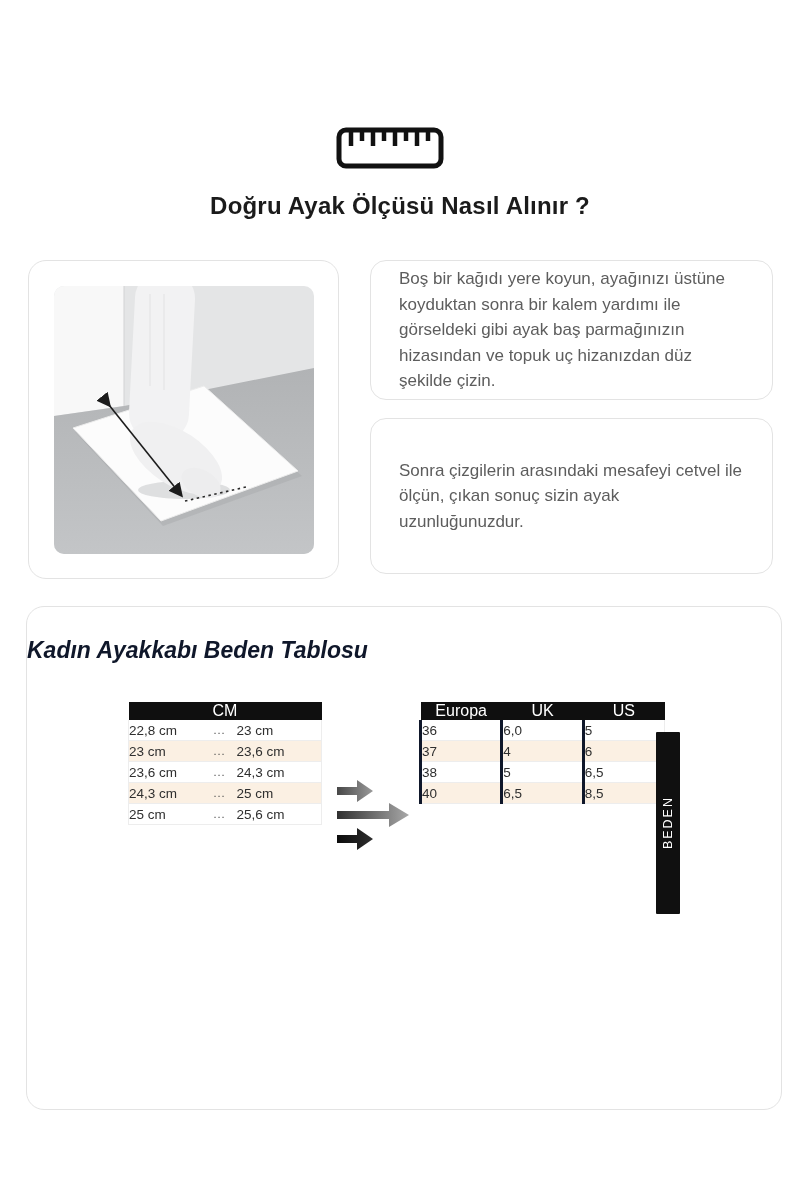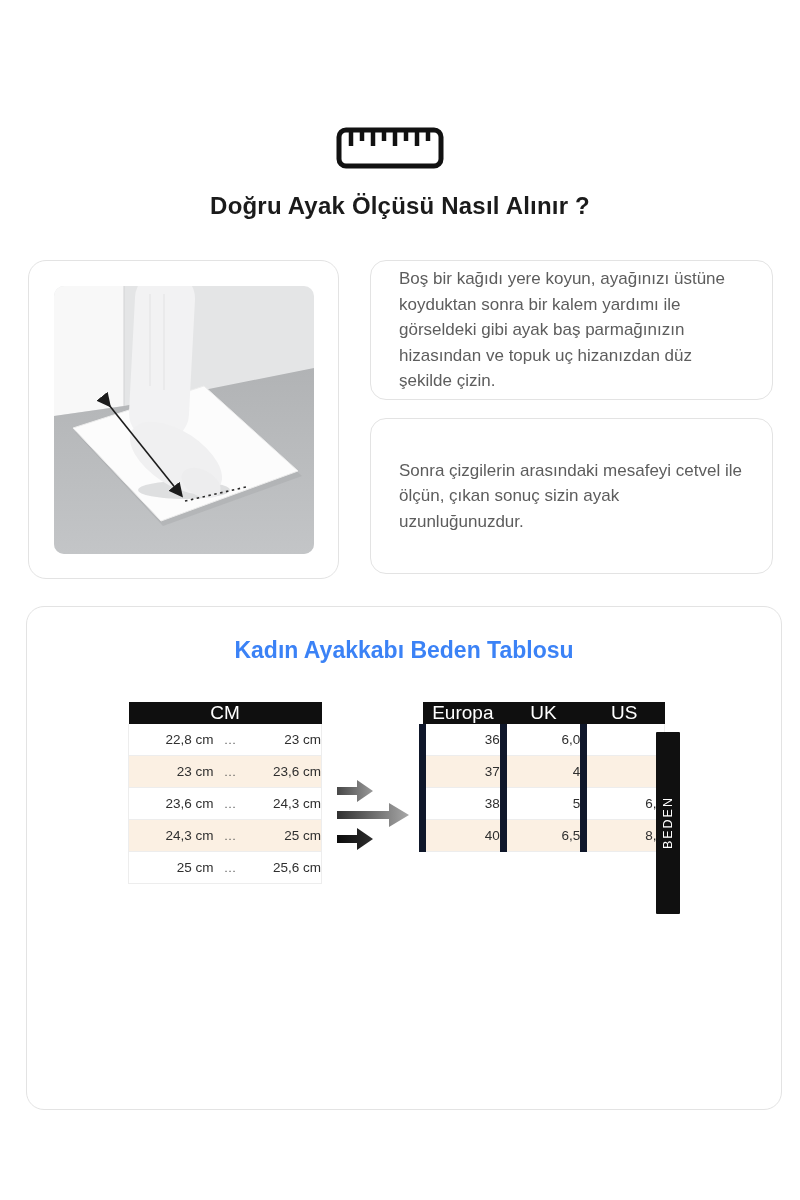--- a/index.html
+++ b/index.html
@@ -19,39 +19,39 @@
   .photo-frame{position:absolute;left:25px;top:25px;width:260px;height:268px;border-radius:10px;overflow:hidden;}
   .text-card{left:370px;width:403px;border-radius:16px;display:flex;align-items:center;}
   .text-card-1{top:252px;height:140px;}
   .text-card-2{top:410px;height:156px;}
   .text-card p{
     margin:0;padding:0 30px 0 28px;font-size:17px;line-height:25.5px;color:#5d5d5d;
   }
   
   .size-card{left:26px;top:598px;width:756px;height:504px;}
   .size-title{
-    position:absolute;left:0;top:30px;width:100%;margin:0;text-align:center;
-    font-size:23px;font-weight:700;color:#3b82f6;
+    position:absolute;left:0;top:30px;width:100%;margin:0;text-align:left;
+    font-size:23px;font-weight:700;color:#0f172a;font-style:italic;
   }
   table{border-collapse:collapse;table-layout:fixed;background:#fff;}
   .cm-table{position:absolute;left:101px;top:95px;width:194px;}
   .size-table{position:absolute;left:392px;top:95px;width:246px;}
   th{
-    background:#0f0f0f;color:#ffffff;font-weight:400;font-size:19px;
+    background:#0f0f0f;color:#ffffff;font-weight:400;font-size:16px;
     height:16px;text-align:center;padding:0;
   }
   td{
-    height:31px;font-size:13.5px;color:#2f2f2f;text-align:right;padding:0;
+    height:20px;font-size:13.5px;color:#2f2f2f;text-align:left;padding:0;
     border-bottom:1px solid #ededed;
   }
   .cm-table td:first-child{border-left:1px solid #ededed;}
   .cm-table td:last-child{border-right:1px solid #ededed;}
   .cm-table col.c-val{width:44%;} .cm-table col.c-dots{width:12%;}
   .cm-table td.dots{font-size:11px;color:#4a4a4a;letter-spacing:1px;}
-  .size-table td{border-left:7px solid #0f172a;}
+  .size-table td{border-left:3px solid #0f172a;}
   .size-table td:last-child{border-right:1px solid #ededed;}
   tbody tr:nth-child(even) td{background:#fbf0e3;}
   .beden-bar{
     position:absolute;left:629px;top:125px;width:24px;height:182px;background:#101010;
     display:flex;align-items:center;justify-content:center;border-radius:1px;
   }
   .beden-bar span{
     color:#ffffff;font-size:12.5px;letter-spacing:2px;
     writing-mode:vertical-rl;transform:rotate(180deg);
   }

